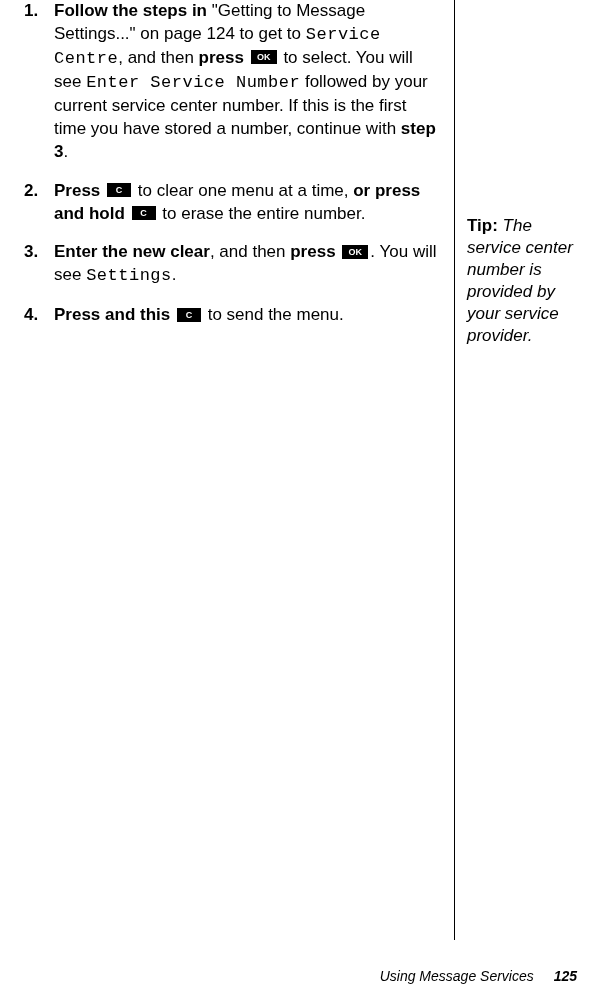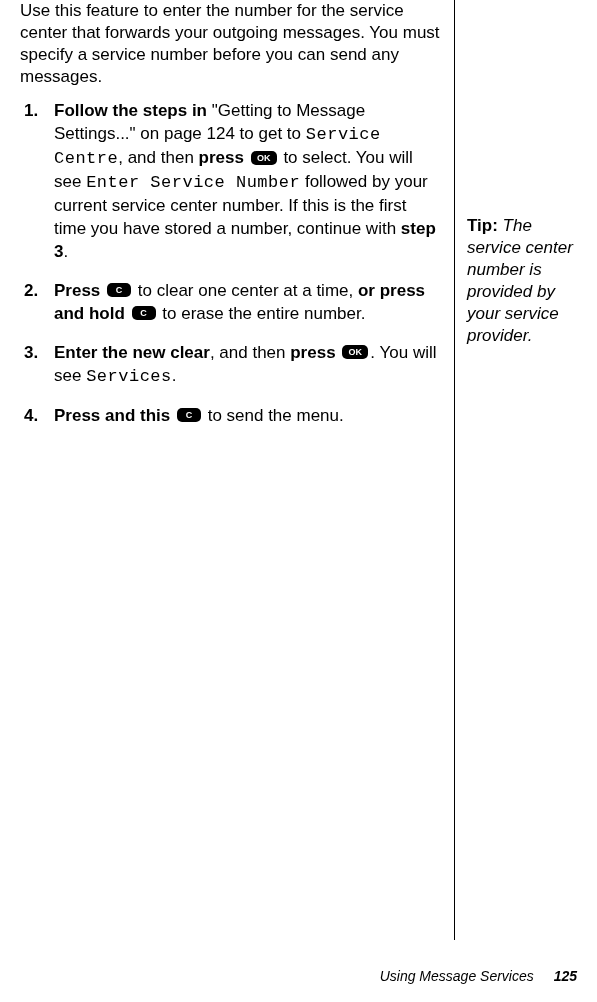--- a/index.html
+++ b/index.html
@@ -71,21 +71,21 @@
     }
     .b { font-weight: bold; }
     .lcd {
       font-family: "Courier New", monospace;
       letter-spacing: 0.5px;
     }
     .key-ok, .key-c {
       display: inline-block;
       vertical-align: middle;
       height: 14px;
-      border-radius: 5px;
+      border-radius: 0;
       background: #000;
       color: #fff;
       font-size: 9px;
       font-weight: bold;
       text-align: center;
       line-height: 14px;
       margin: 0 2px;
       position: relative;
       top: -1px;
     }
@@ -118,33 +118,32 @@
       font-style: italic;
       margin-left: 16px;
     }
   </style>
 </head>
 <body>
 
 <div class="vrule"></div>
 
 <div class="main-col">
-  <div class="intro">Use this feature to enter the number for the service center that forwards your outgoing messages. You must specify a service number before you can send any messages.</div>
 
   <ol class="steps">
     <li>
       <span class="b">Follow the steps in </span><span>"Getting to Message Settings..." on page 124 to get to </span><span class="lcd">Service Centre</span><span>, and then </span><span class="b">press </span><span class="key-ok">OK</span><span> to select. You will see </span><span class="lcd">Enter Service Number</span><span> followed by your current service center number. If this is the first time you have stored a number, continue with </span><span class="b">step 3</span><span>.</span>
     </li>
 
     <li>
-      <span class="b">Press </span><span class="key-c">C</span><span> to clear one center at a time, </span><span class="b">or press and hold </span><span class="key-c">C</span><span> to erase the entire number.</span>
+      <span class="b">Press </span><span class="key-c">C</span><span> to clear one menu at a time, </span><span class="b">or press and hold </span><span class="key-c">C</span><span> to erase the entire number.</span>
     </li>
 
     <li>
-      <span class="b">Enter the new clear</span><span>, and then </span><span class="b">press </span><span class="key-ok">OK</span><span>. You will see </span><span class="lcd">Services</span><span>.</span>
+      <span class="b">Enter the new clear</span><span>, and then </span><span class="b">press </span><span class="key-ok">OK</span><span>. You will see </span><span class="lcd">Settings</span><span>.</span>
     </li>
 
     <li>
       <span class="b">Press and this </span><span class="key-c">C</span><span> to send the menu.</span>
     </li>
   </ol>
 </div>
 
 <div class="side-col">
   <div class="tip">

